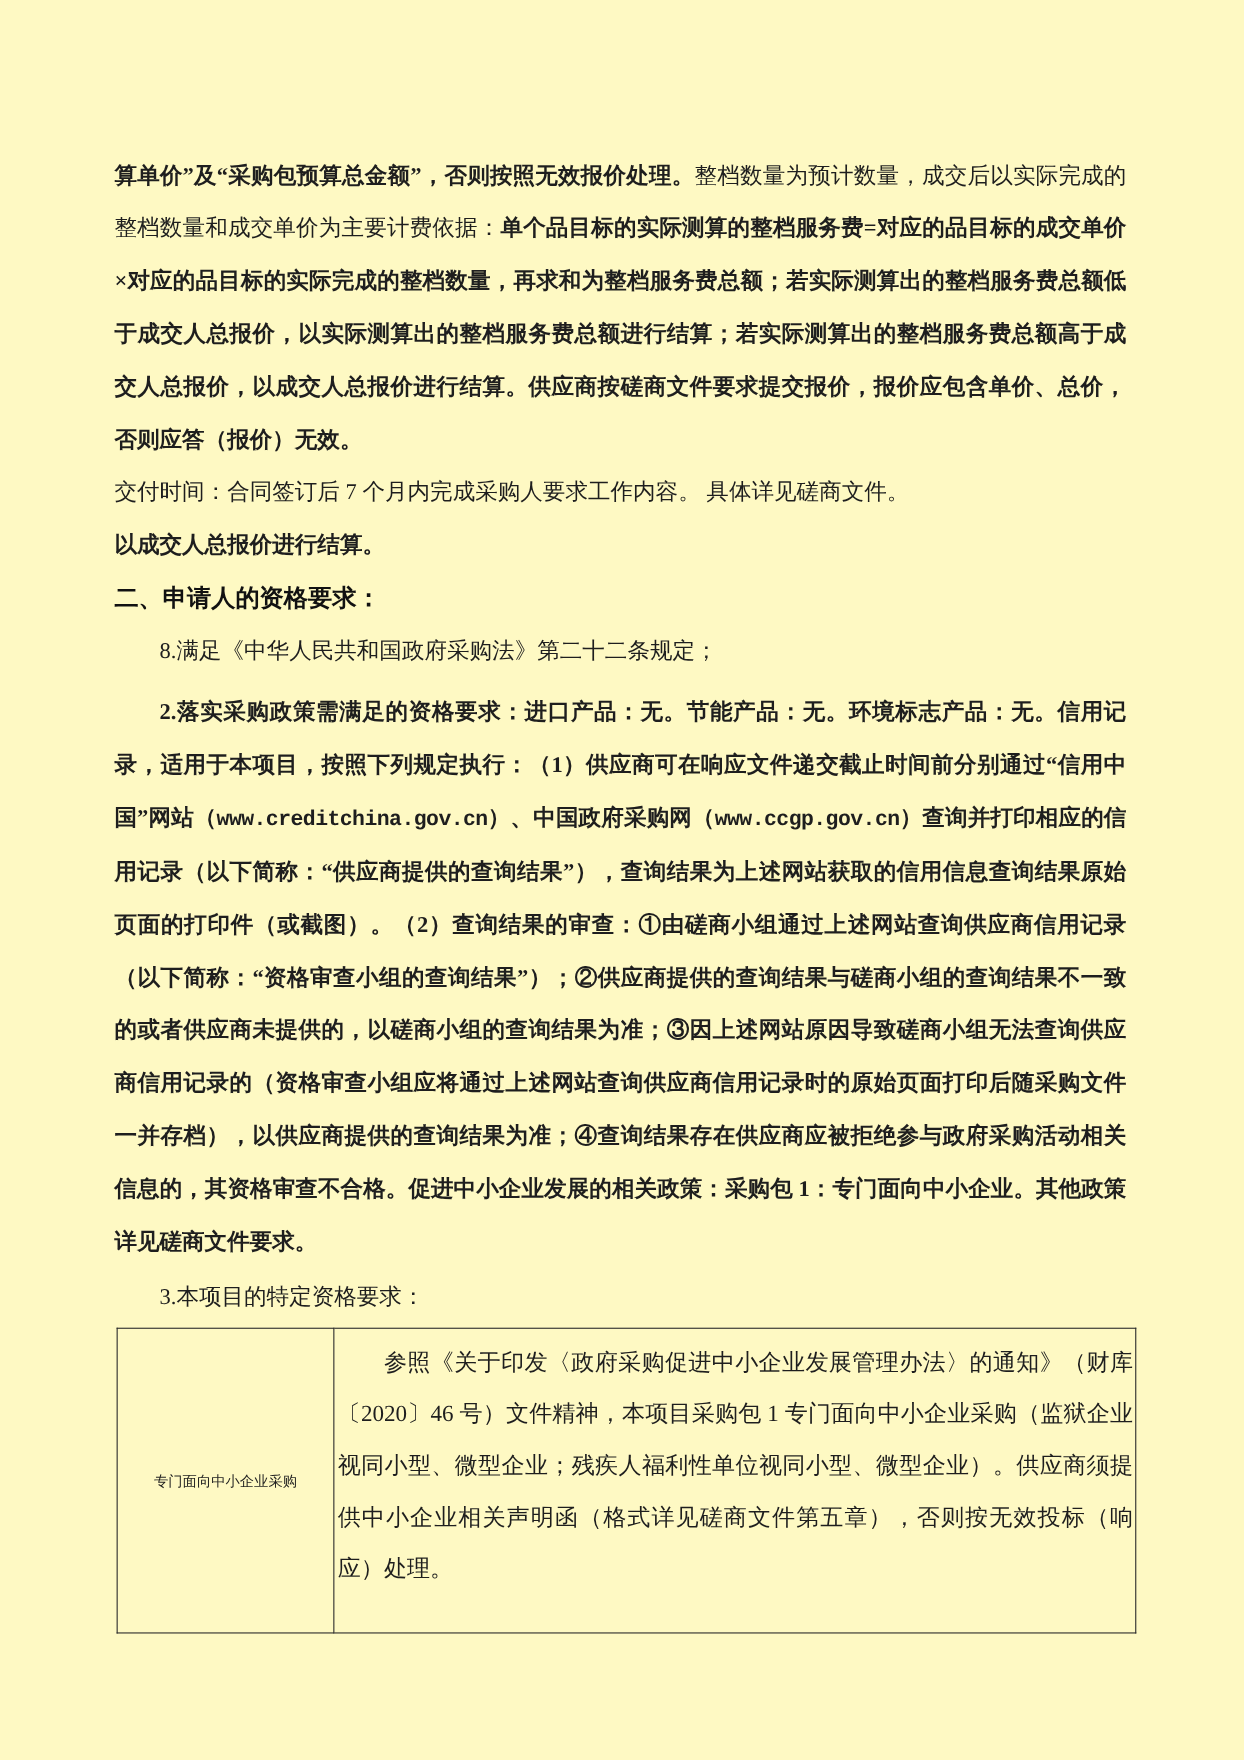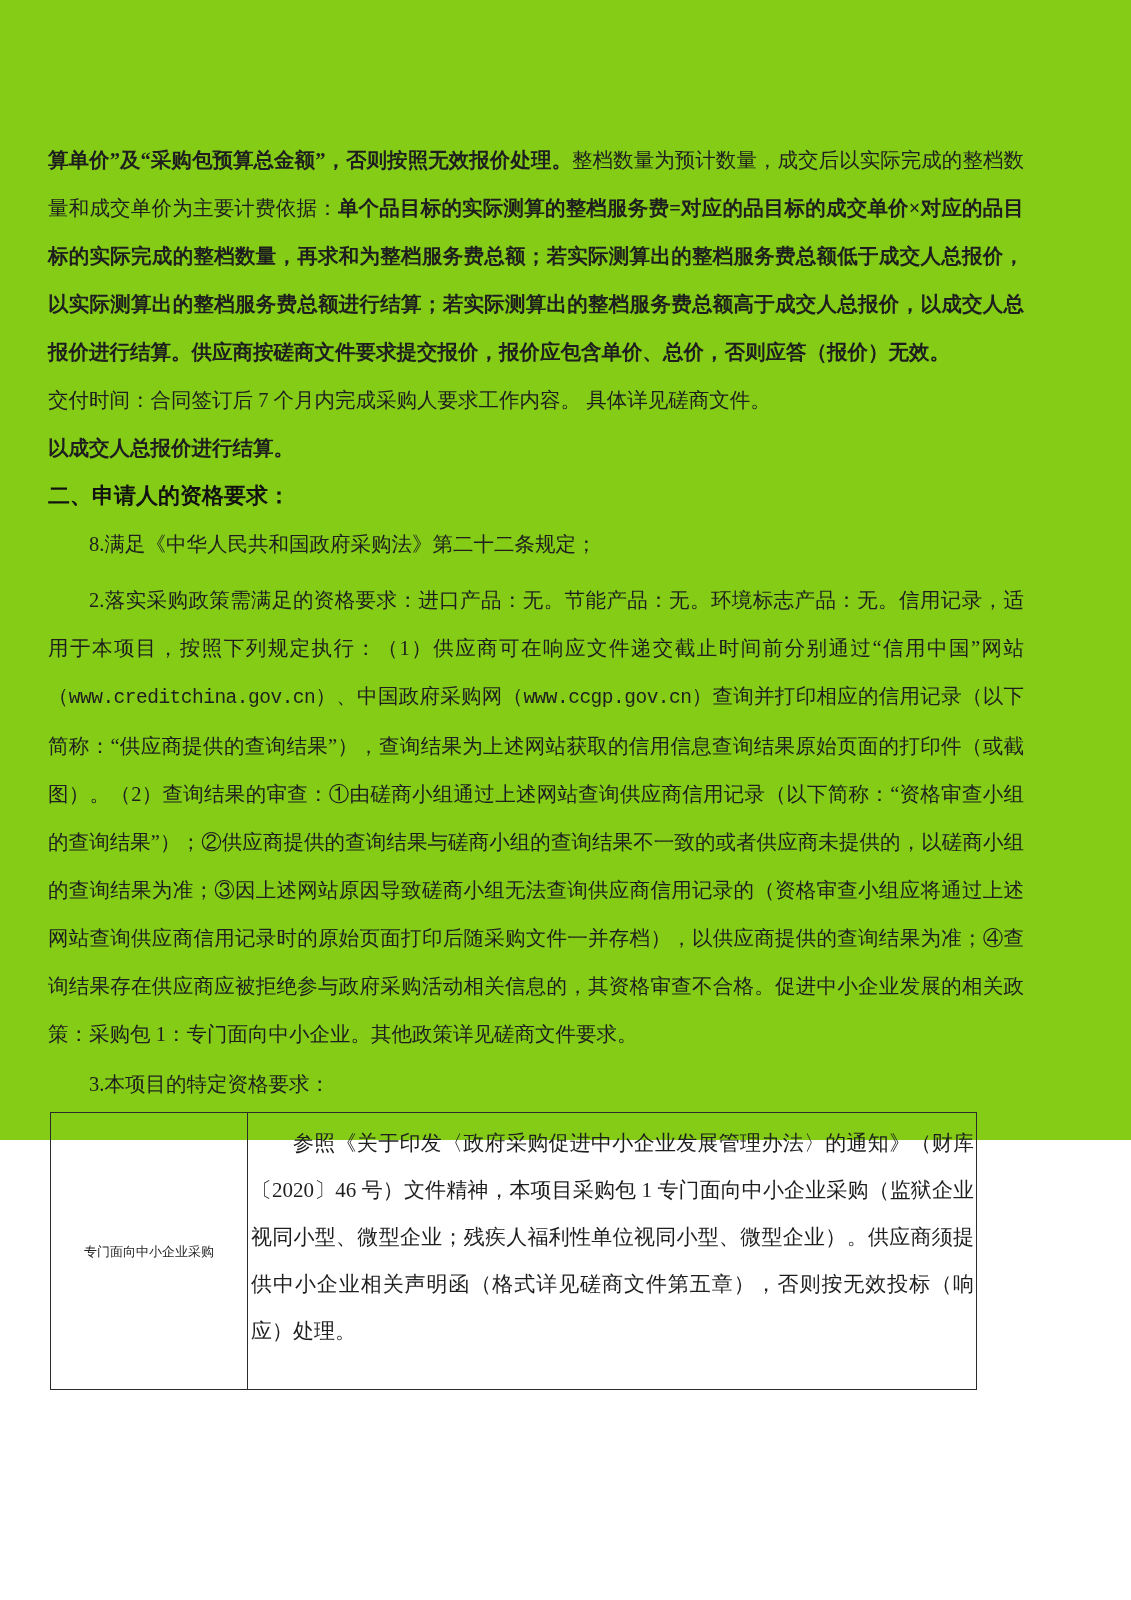--- a/index.html
+++ b/index.html
@@ -10,23 +10,23 @@
   body {
     width: 1131px;
     height: 1600px;
     overflow: hidden;
     font-family: "Liberation Serif", "DejaVu Serif", serif;
     color: #1e1e1e;
   }
   .page {
     box-sizing: border-box;
     width: 1131px;
-    height: 1140px;
-    padding: 136px 107px 0 48px;
-    background: #84cc16;
+    height: 1600px;
+    padding: 136px 107px 0 104px;
+    background: #fef9c3;
   }
   .para {
     margin: 0;
     font-size: 20.5px;
     line-height: 48px;
     text-align: justify;
     text-justify: inter-ideograph;
   }
   .run-bold { font-weight: bold; }
   .para-bold { font-weight: bold; }
@@ -38,21 +38,21 @@
   .section-heading {
     margin: 0;
     font-family: "Liberation Sans", "DejaVu Sans", sans-serif;
     font-weight: bold;
     font-size: 22px;
     line-height: 48px;
     color: #111111;
     text-align: left;
   }
   .first-indent { text-indent: 2em; }
-  .para-policy { margin-top: 8px; }
+  .para-policy { margin-top: 8px; font-weight: bold; }
   .item-3 { margin-top: 2px; }
   .req-table {
     border-collapse: collapse;
     table-layout: fixed;
     width: 927px;
     margin-left: 2px;
     margin-top: 4px;
   }
   .req-table td {
     border: 1.5px solid #2b2b2b;

